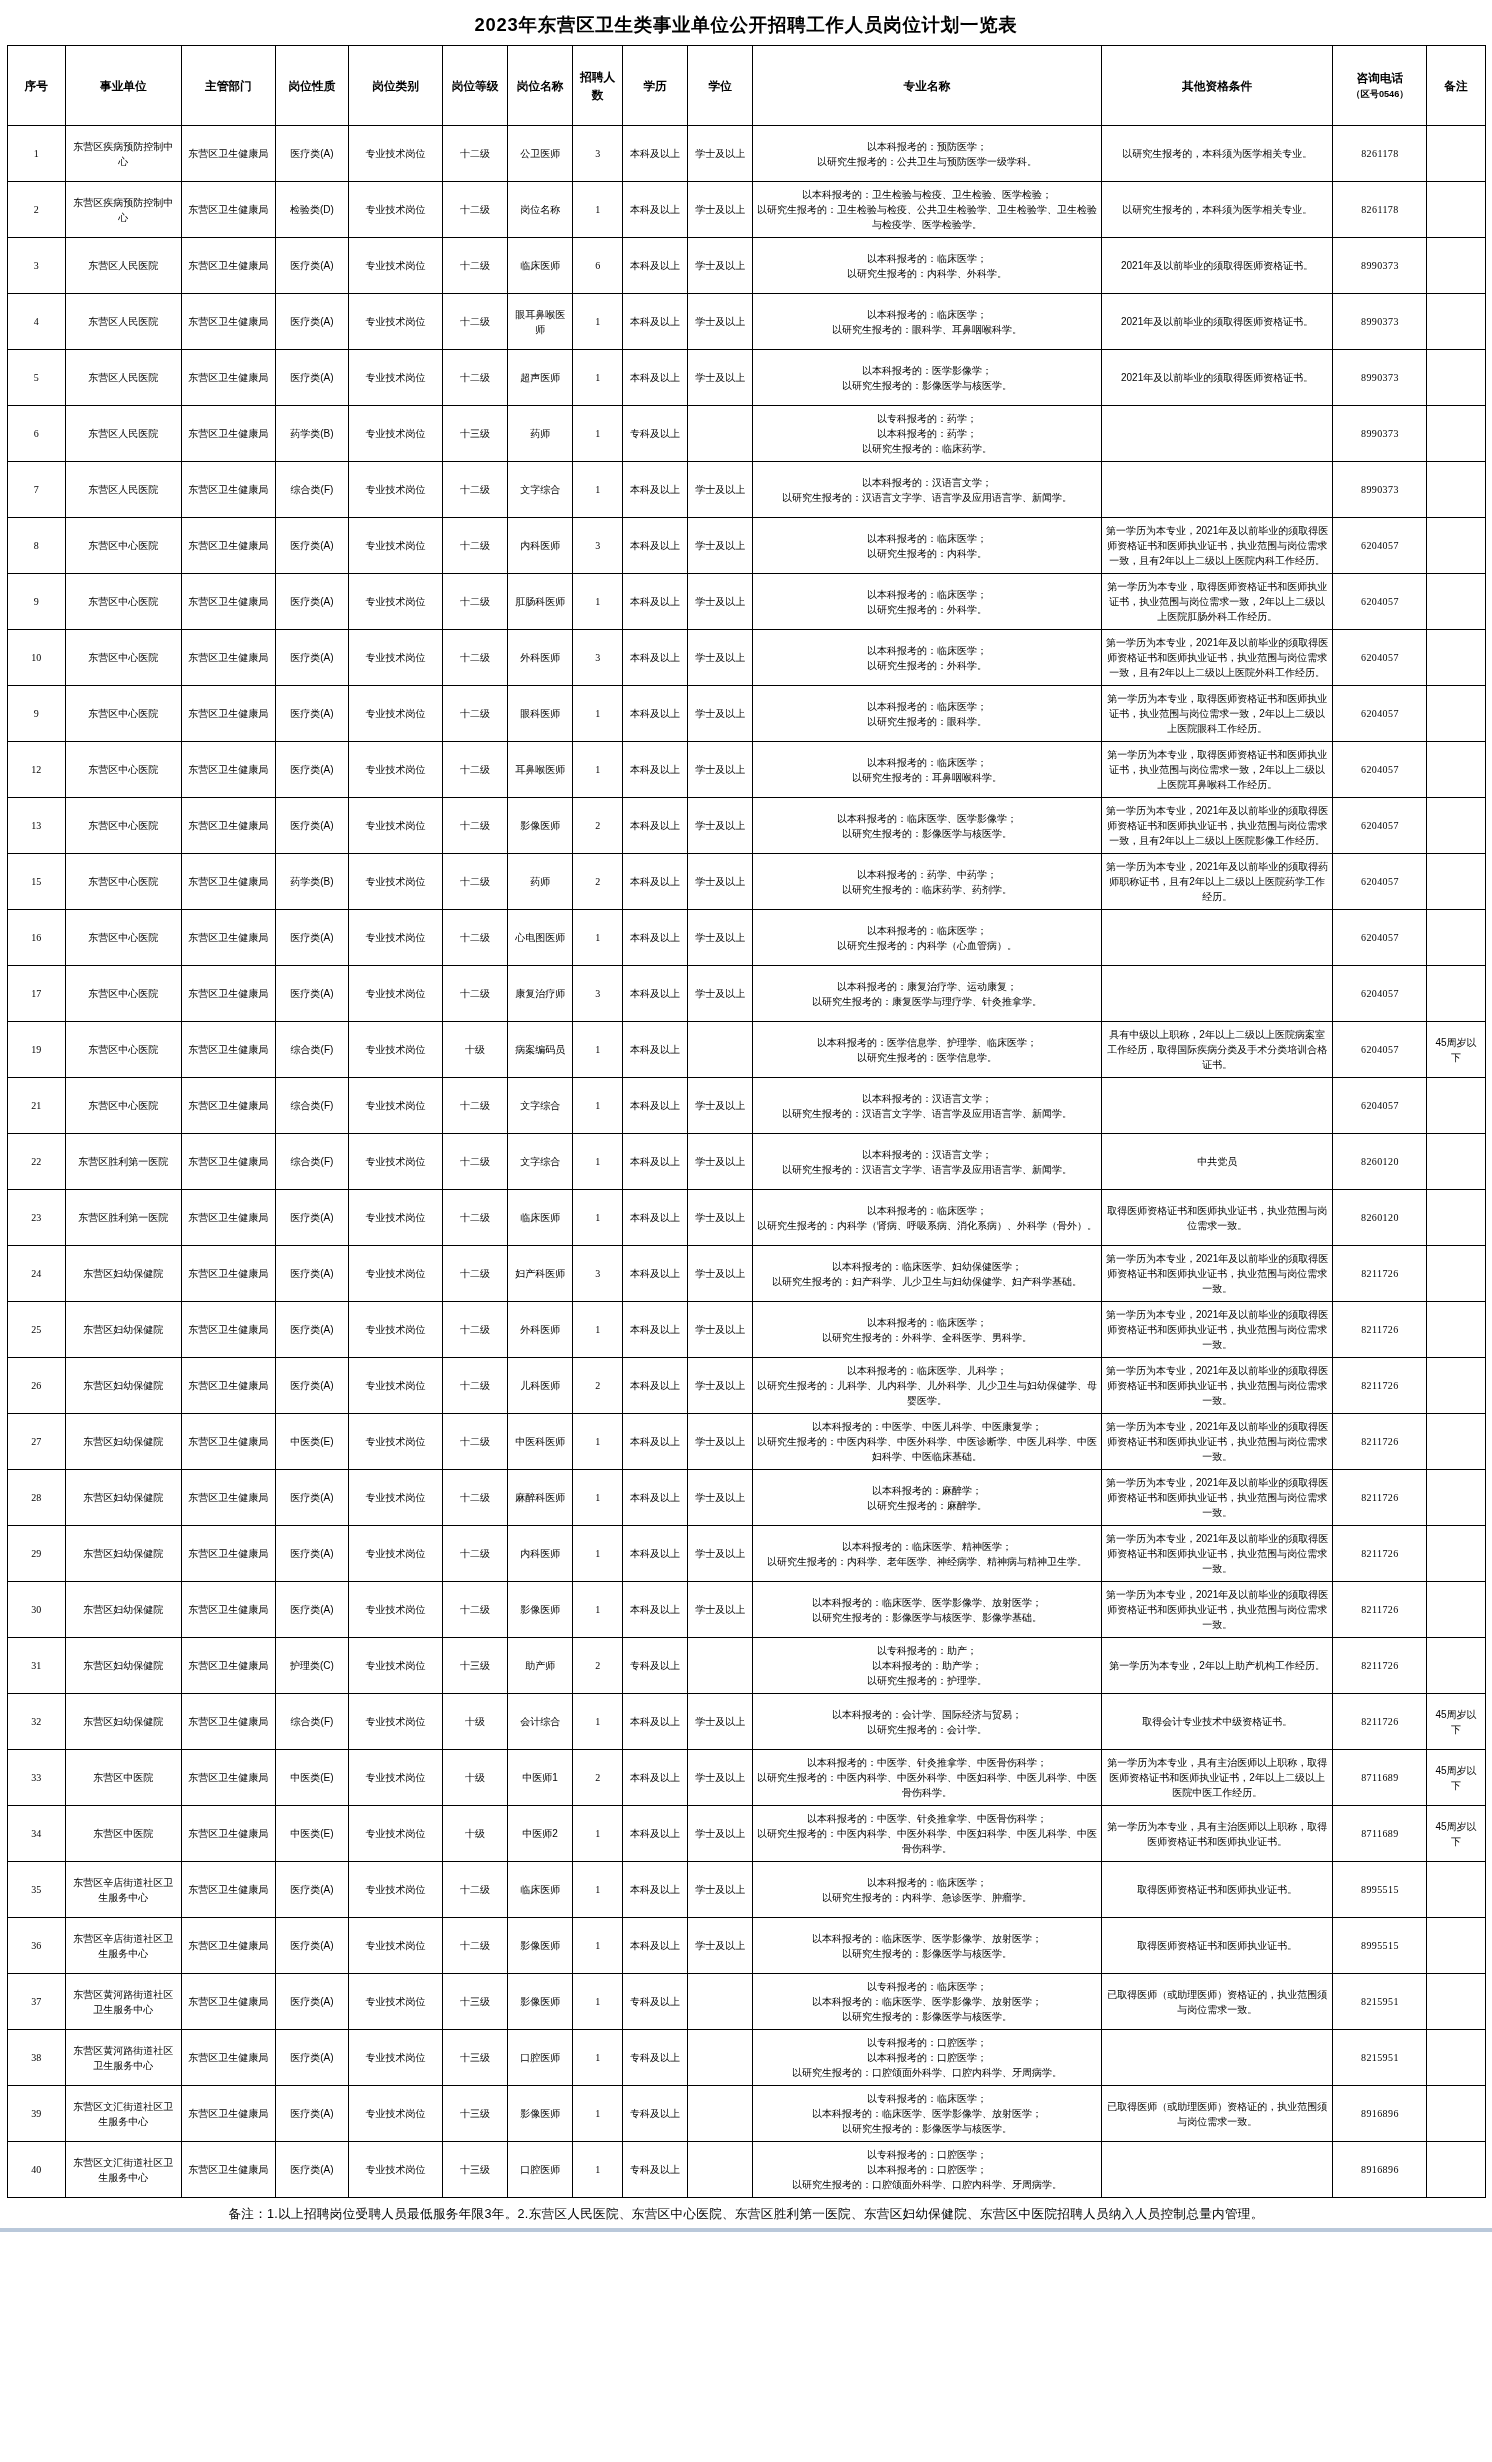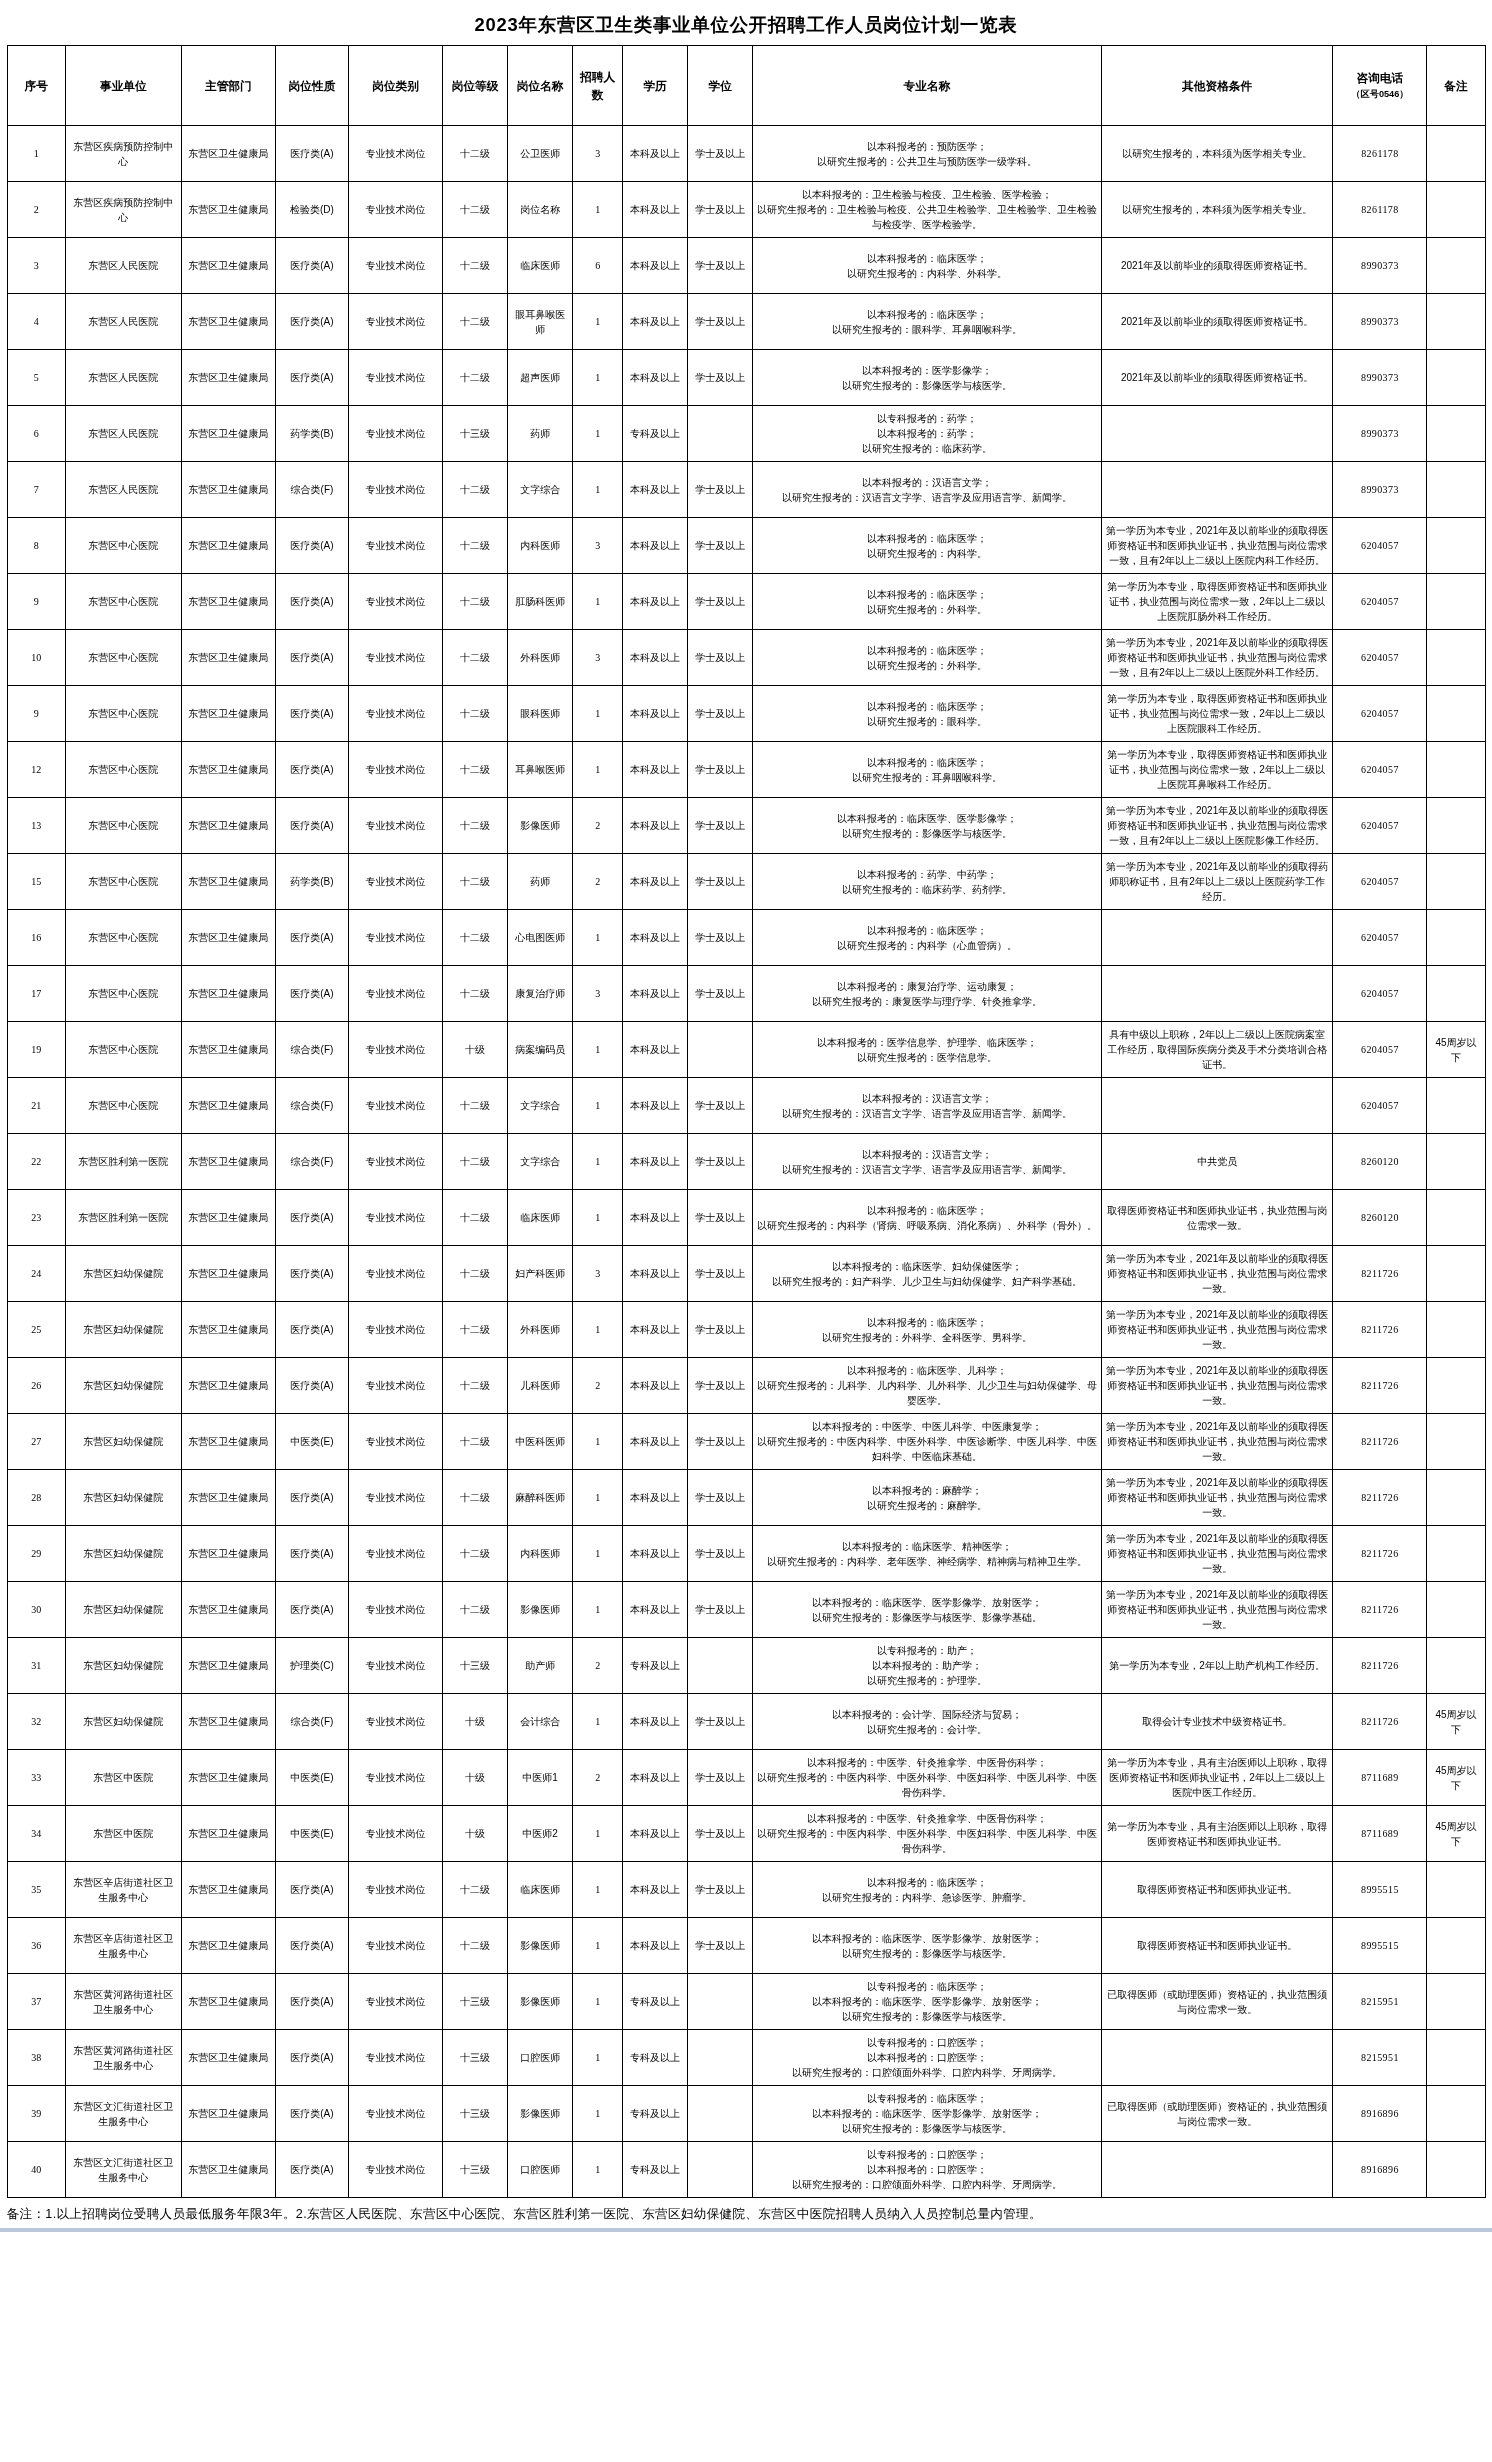--- a/index.html
+++ b/index.html
@@ -52,21 +52,21 @@
   td.c0 { font-family:"Liberation Serif", serif; font-size:11.7px; }
   td.c7 { font-family:"Liberation Serif", serif; font-size:11.7px; }
   td.c12 { font-family:"Liberation Serif", serif; font-size:11.7px; letter-spacing:0.4px; }
   td.c10 { text-align:left; line-height:1.95; padding-left:5.9px; padding-right:5px; }
   td.c11 { text-align:left; line-height:1.5; padding-left:5px; padding-right:4.2px; }
   td.c13 { font-size:9.6px; padding-left:0.8px; padding-right:0.8px; }
   .phone-sub { font-size:9.2px; font-weight:bold; margin-top:1.7px; }
   .footer-note {
     font-size:12.6px;
     padding:7.5px 6.7px 5px 6.7px;
-    text-align:left;
+    text-align:center;
     letter-spacing:0.3px;
   }
   .window-edge {
     height:4.2px;
     background:#b9c8da;
     width:100%;
   }
 </style>
 </head>
 <body>

